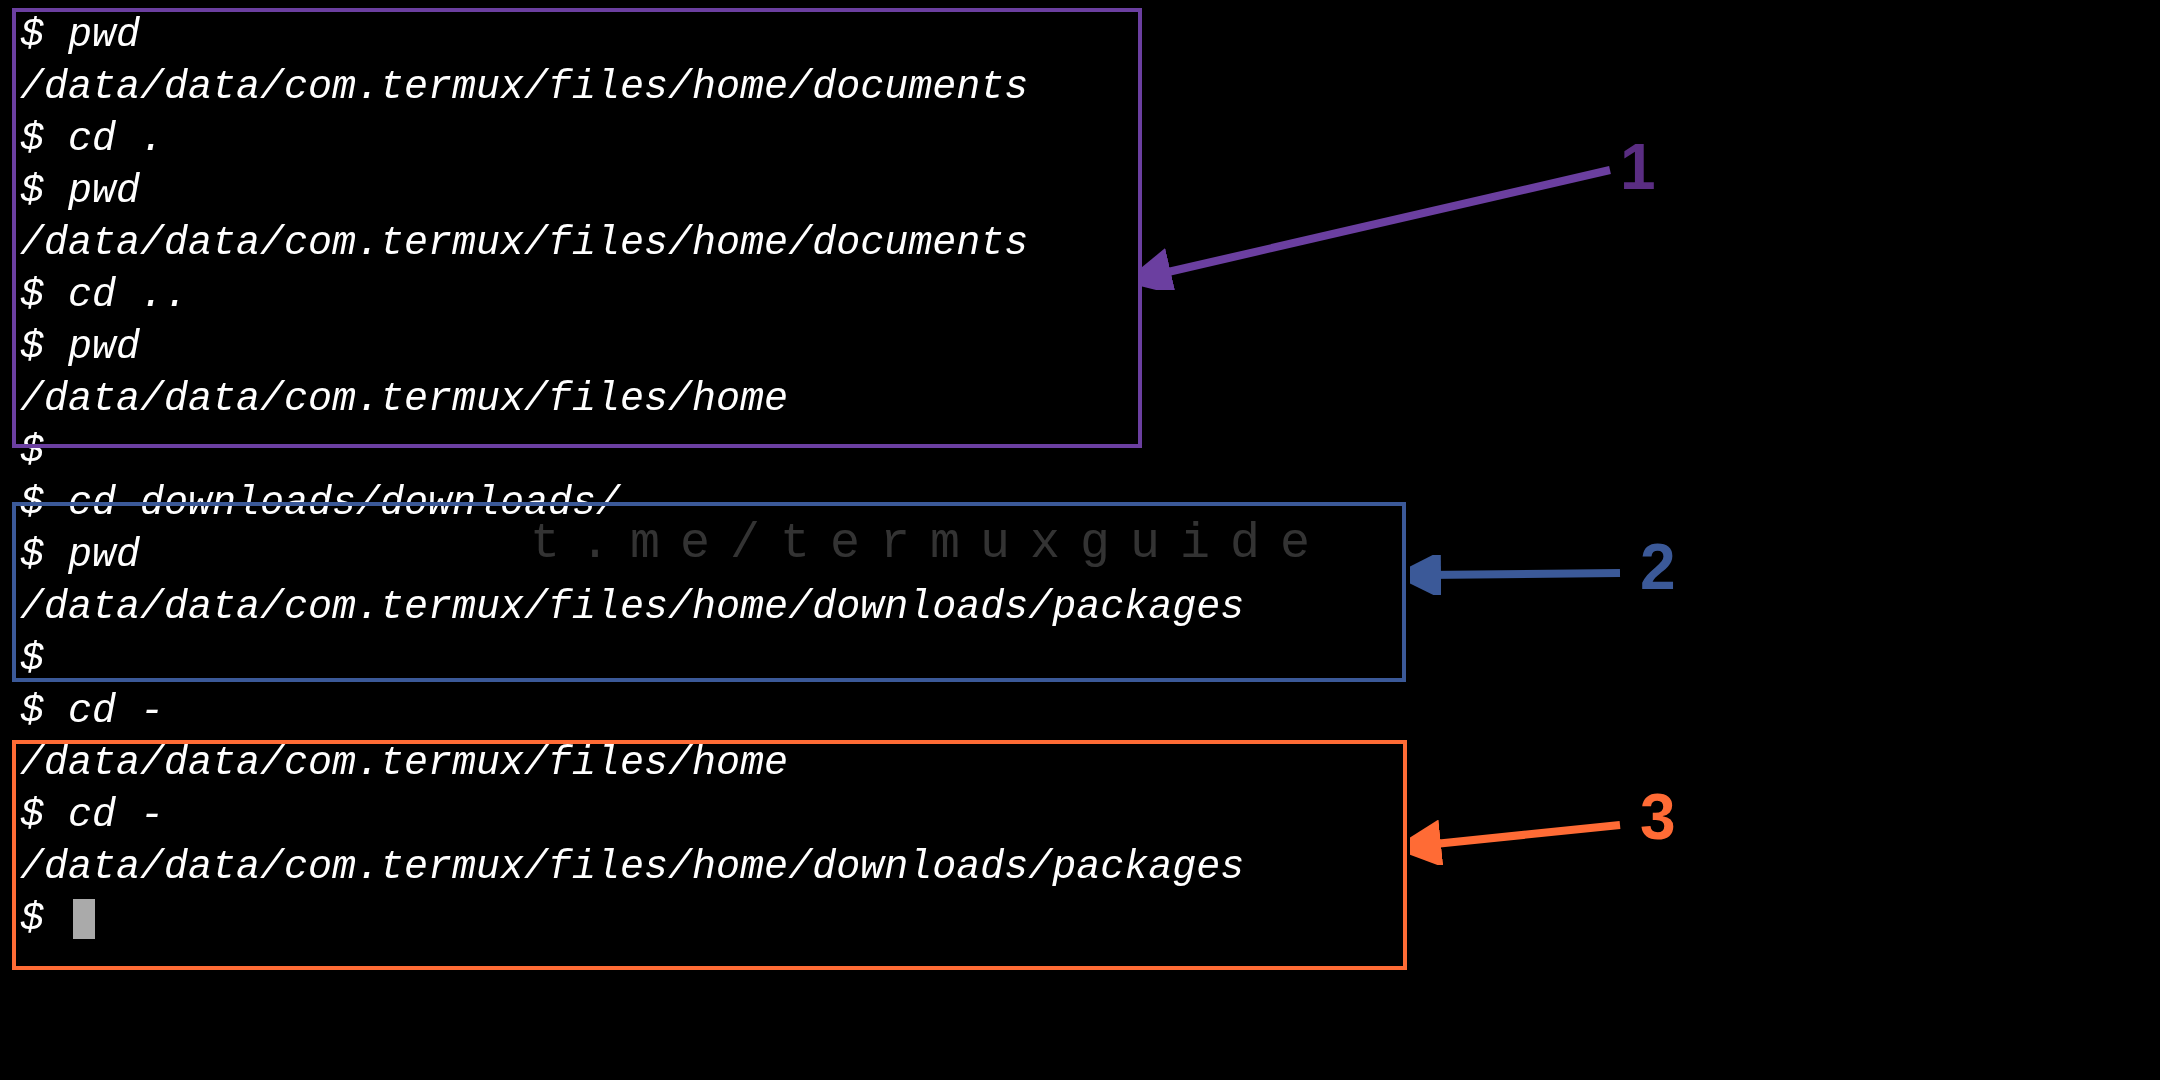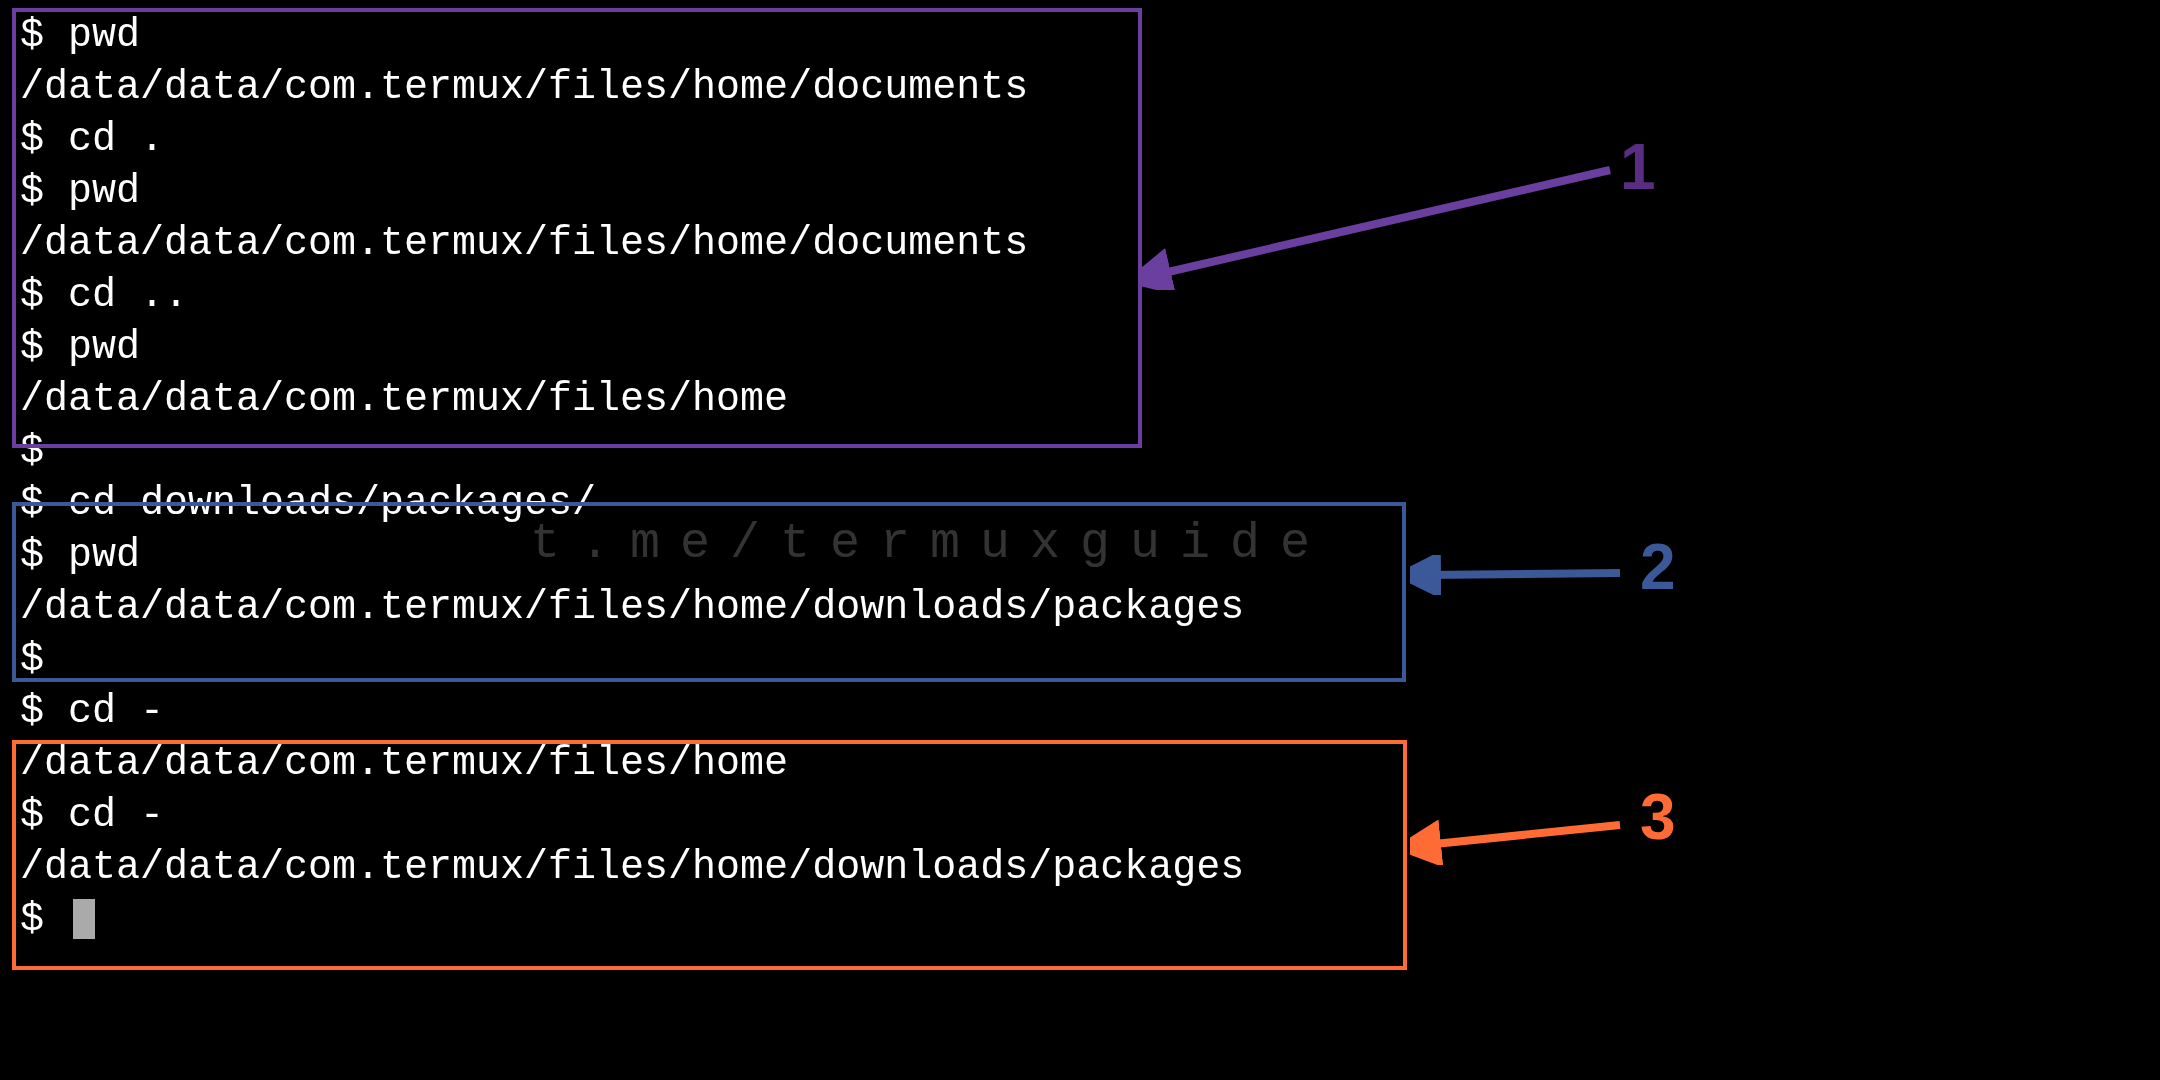--- a/index.html
+++ b/index.html
@@ -17,20 +17,21 @@
       position: relative;
       overflow: hidden;
       padding: 10px 20px;
     }
     .terminal {
       position: relative;
       line-height: 52px;
     }
     .terminal-line {
       white-space: pre;
+      font-style: italic;
     }
     .box {
       position: absolute;
       border: 4px solid;
       pointer-events: none;
     }
     .box-1 {
       border-color: #6b3fa0;
       left: 12px;
       top: 8px;
@@ -101,21 +102,21 @@
 <div class="terminal">
   <div class="terminal-line">$ pwd</div>
   <div class="terminal-line">/data/data/com.termux/files/home/documents</div>
   <div class="terminal-line">$ cd .</div>
   <div class="terminal-line">$ pwd</div>
   <div class="terminal-line">/data/data/com.termux/files/home/documents</div>
   <div class="terminal-line">$ cd ..</div>
   <div class="terminal-line">$ pwd</div>
   <div class="terminal-line">/data/data/com.termux/files/home</div>
   <div class="terminal-line">$</div>
-  <div class="terminal-line">$ cd downloads/packages/</div>
+  <div class="terminal-line">$ cd downloads/downloads/</div>
   <div class="terminal-line">$ pwd</div>
   <div class="terminal-line">/data/data/com.termux/files/home/downloads/packages</div>
   <div class="terminal-line">$</div>
   <div class="terminal-line">$ cd -</div>
   <div class="terminal-line">/data/data/com.termux/files/home</div>
   <div class="terminal-line">$ cd -</div>
   <div class="terminal-line">/data/data/com.termux/files/home/downloads/packages</div>
   <div class="terminal-line"><span>$ </span><span class="cursor"></span></div>
 </div>
 

